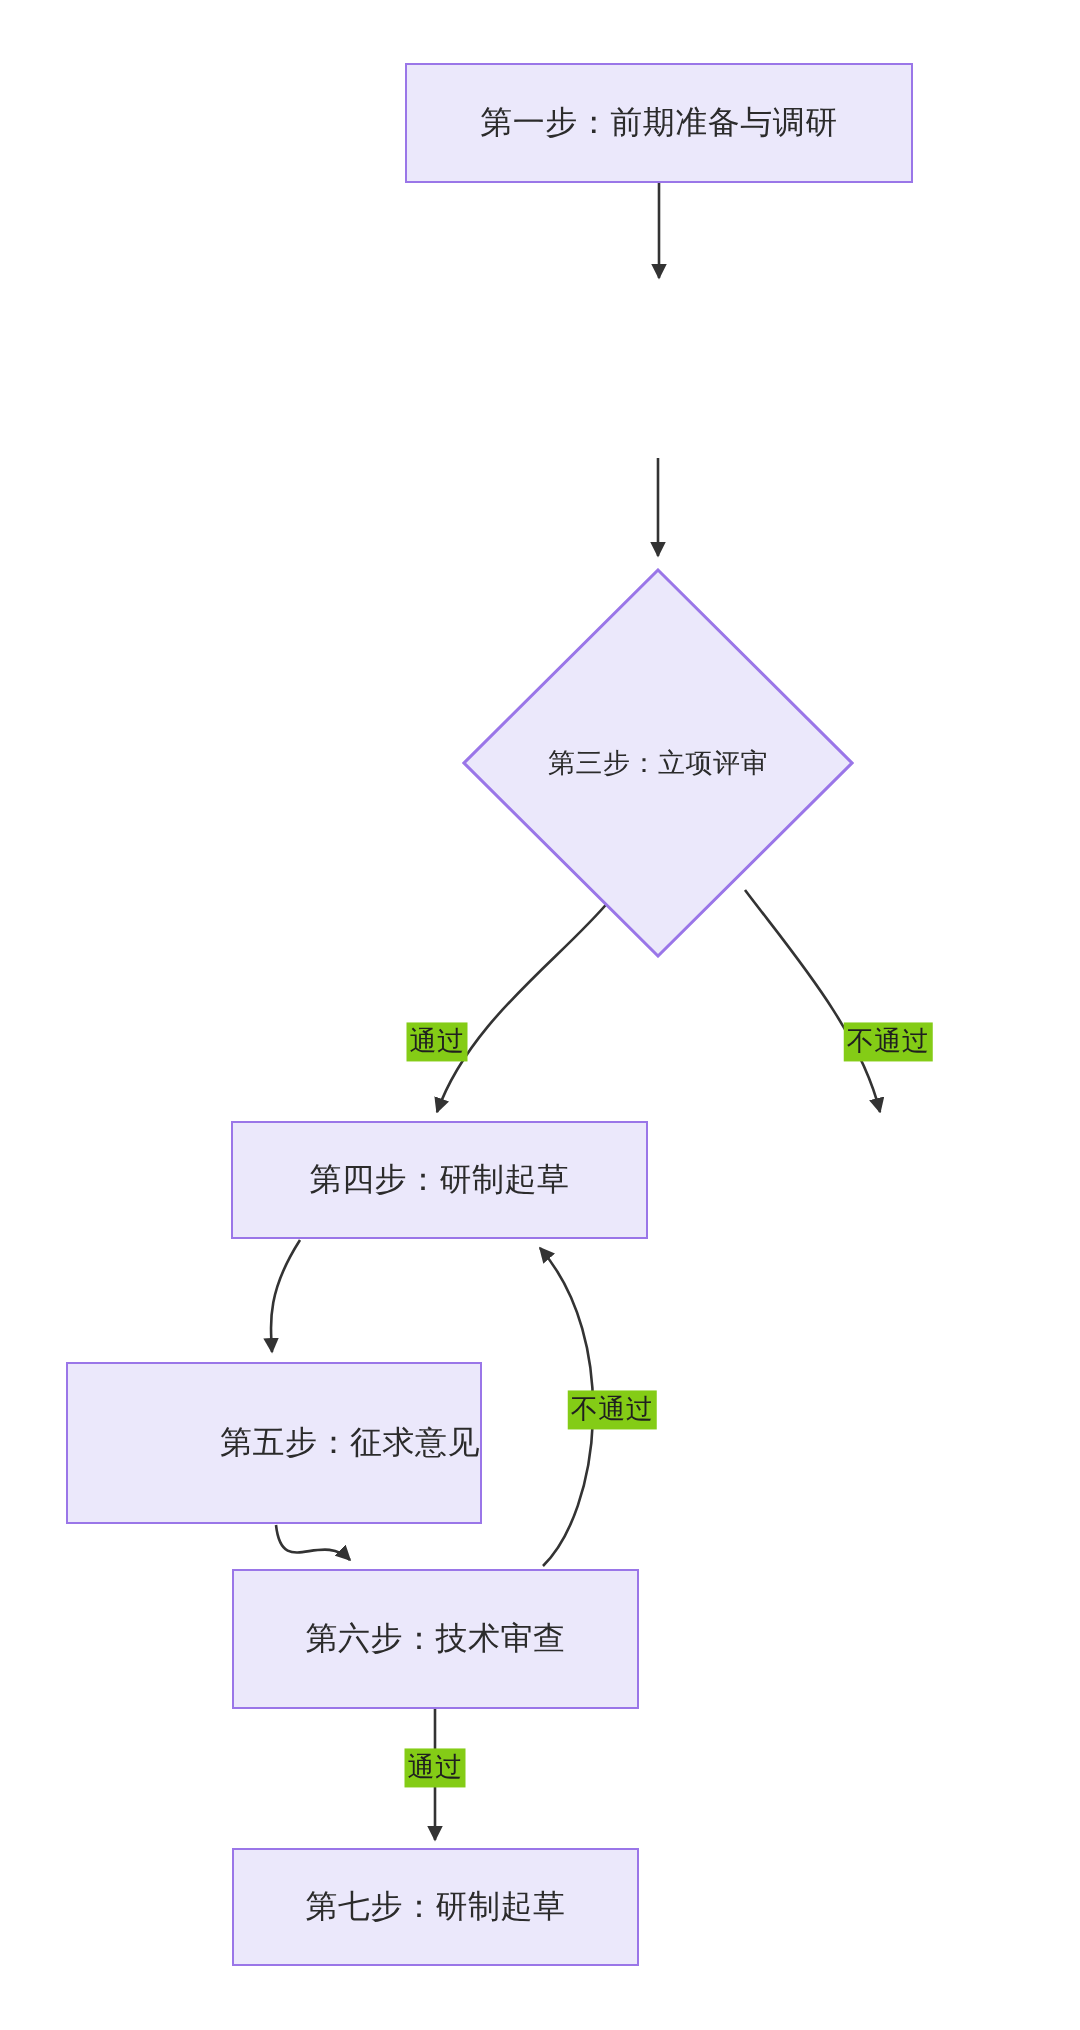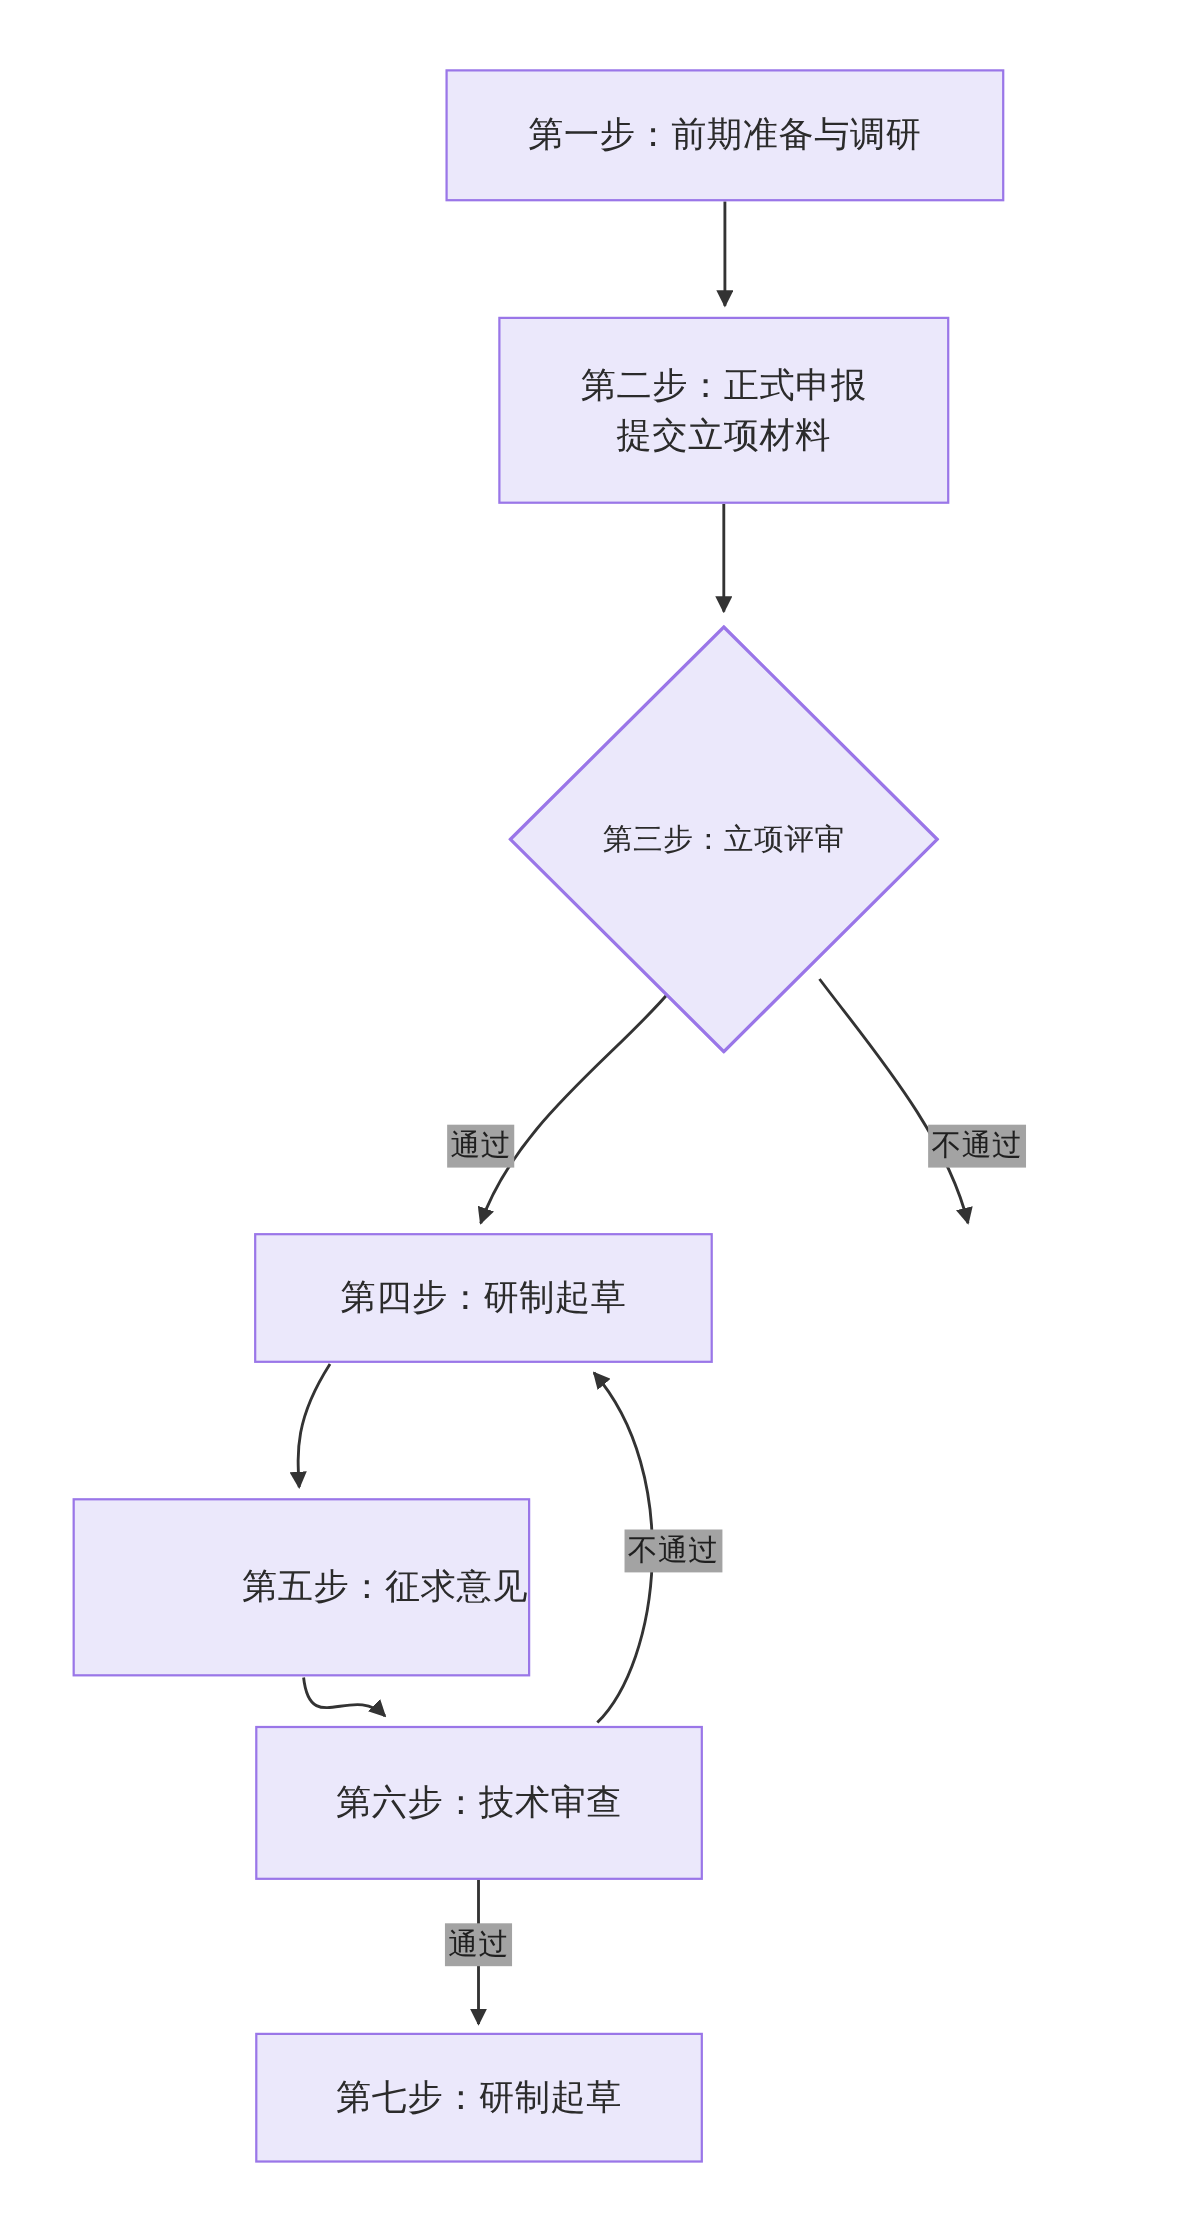--- a/index.html
+++ b/index.html
@@ -61,21 +61,21 @@
   .diamond-text {
     position: relative;
     z-index: 2;
     color: #2b2b2b;
     font-size: 27px;
     letter-spacing: 0.5px;
     white-space: nowrap;
   }
   .edge-label {
     position: absolute;
-    background: #a3a3a3;
+    background: #84cc16;
     color: #1f1f1f;
     font-size: 27px;
     line-height: 1.3;
     letter-spacing: 0.5px;
     padding: 2px 3px;
     white-space: nowrap;
     transform: translate(-50%, -50%);
   }
 </style>
 </head>
@@ -104,24 +104,20 @@
 
     <path d="M 543,1566 C 600,1510 620,1340 540,1248" fill="none" stroke="#333333" stroke-width="2.6" marker-end="url(#arrow)"></path>
 
     <path d="M 435,1687 L 435,1840" fill="none" stroke="#333333" stroke-width="2.6" marker-end="url(#arrow)"></path>
   </svg>
 
   <div class="node" style="left:405px; top:63px; width:508px; height:120px;">
     <span class="node-label">第一步：前期准备与调研</span>
   </div>
 
-  <div class="node" style="left:453px; top:288px; width:410px; height:170px;">
-    <span class="node-label">第二步：正式申报
-提交立项材料</span>
-  </div>
 
   <div class="diamond-wrap" style="left:462px; top:568px; width:392px; height:390px;align-items:center;">
     <svg class="diamond-shape" viewBox="0 0 392 390" xmlns="http://www.w3.org/2000/svg" preserveAspectRatio="none">
       <polygon points="196,2 390,195 196,388 2,195" fill="#ebe8fb" stroke="#9a76e8" stroke-width="3"></polygon>
     </svg>
     <span class="diamond-text">第三步：立项评审</span>
   </div>
 
   <div class="node" style="left:231px; top:1121px; width:417px; height:118px;">
     <span class="node-label">第四步：研制起草</span>

